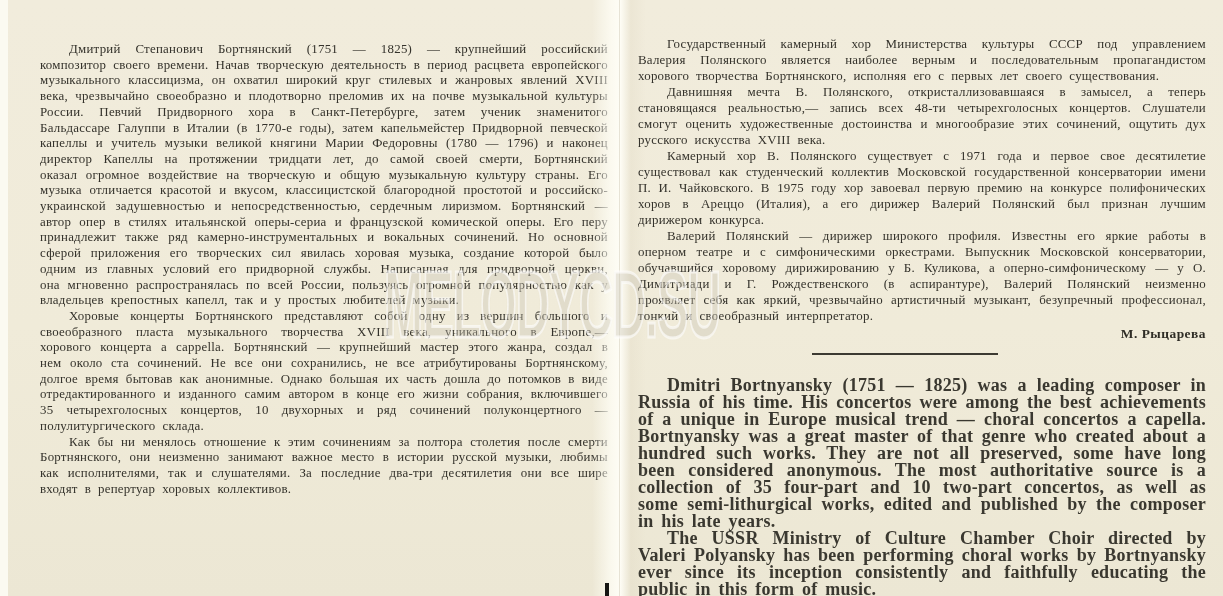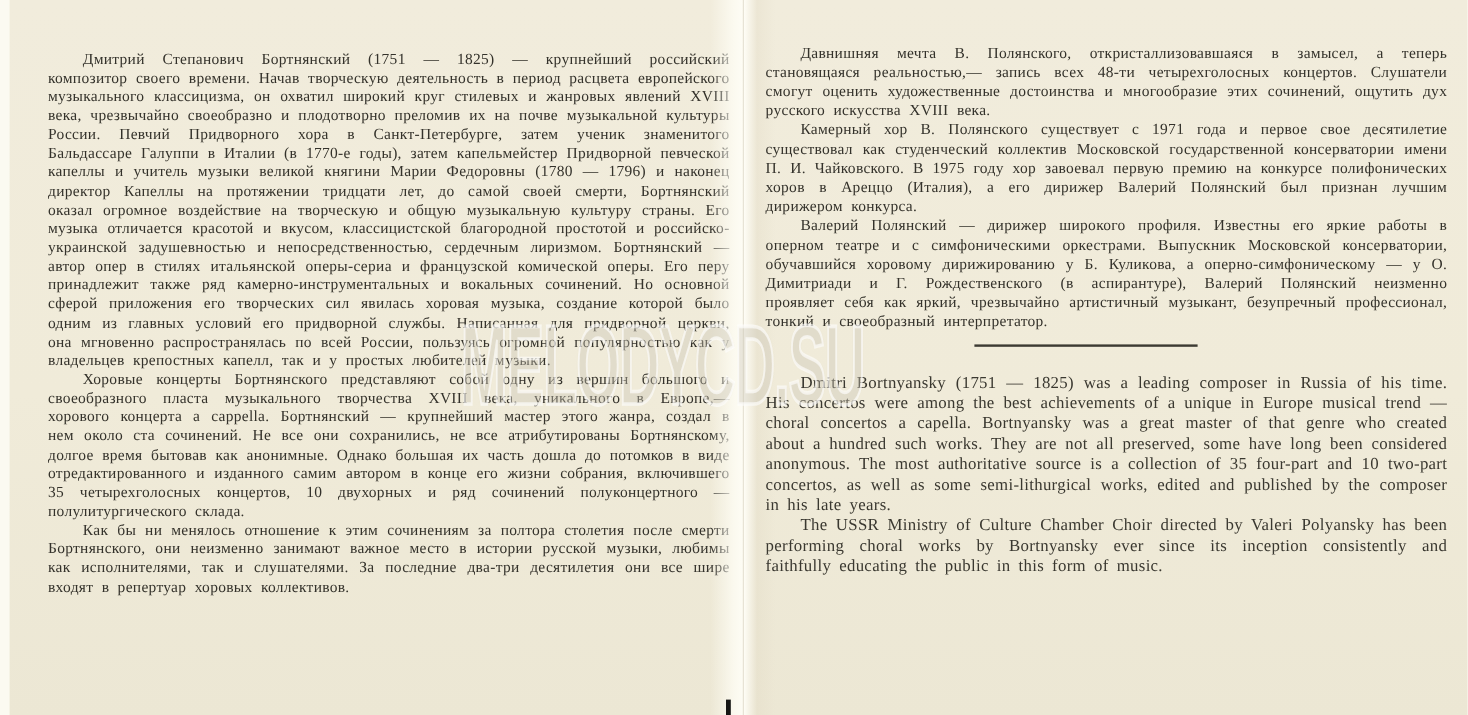--- a/index.html
+++ b/index.html
@@ -58,24 +58,25 @@
     color: #2f2d26;
   }
   .divider {
     width: 186px;
     height: 2px;
     background: #3c3a32;
     margin: 11px 0 0 174px;
   }
   .english { margin-top: 22px; }
   .english p {
-    font-size: 14px;
+    font-size: 18px;
     line-height: 17px;
     word-spacing: 3px;
     color: #3a3830;
+    font-weight: bold;
   }
   .watermark {
     position: absolute;
     left: 384px; top: 258px;
     font-family: "Liberation Sans", sans-serif;
     font-weight: bold;
     font-size: 94px;
     line-height: 1;
     letter-spacing: -2px;
     transform: scaleX(0.5);
@@ -102,23 +103,25 @@
 
   <div class="page page-left">
     <p>Дмитрий Степанович Бортнянский (1751 — 1825) — крупнейший российский композитор своего времени. Начав творческую деятельность в период расцвета европейского музыкального классицизма, он охватил широкий круг стилевых и жанровых явлений XVIII века, чрезвычайно своеобразно и плодотворно преломив их на почве музыкальной культуры России. Певчий Придворного хора в Санкт-Петербурге, затем ученик знаменитого Бальдассаре Галуппи в Италии (в 1770-е годы), затем капельмейстер Придворной певческой капеллы и учитель музыки великой княгини Марии Федоровны (1780 — 1796) и наконец директор Капеллы на протяжении тридцати лет, до самой своей смерти, Бортнянский оказал огромное воздействие на творческую и общую музыкальную культуру страны. Его музыка отличается красотой и вкусом, классицистской благородной простотой и российско-украинской задушевностью и непосредственностью, сердечным лиризмом. Бортнянский — автор опер в стилях итальянской оперы-сериа и французской комической оперы. Его перу принадлежит также ряд камерно-инструментальных и вокальных сочинений. Но основной сферой приложения его творческих сил явилась хоровая музыка, создание которой было одним из главных условий его придворной службы. Написанная для придворной церкви, она мгновенно распространялась по всей России, пользуясь огромной популярностью как у владельцев крепостных капелл, так и у простых любителей музыки.</p>
     <p>Хоровые концерты Бортнянского представляют собой одну из вершин большого и своеобразного пласта музыкального творчества XVIII века, уникального в Европе,— хорового концерта a cappella. Бортнянский — крупнейший мастер этого жанра, создал в нем около ста сочинений. Не все они сохранились, не все атрибутированы Бортнянскому, долгое время бытовав как анонимные. Однако большая их часть дошла до потомков в виде отредактированного и изданного самим автором в конце его жизни собрания, включившего 35 четырехголосных концертов, 10 двухорных и ряд сочинений полуконцертного — полулитургического склада.</p>
     <p>Как бы ни менялось отношение к этим сочинениям за полтора столетия после смерти Бортнянского, они неизменно занимают важное место в истории русской музыки, любимы как исполнителями, так и слушателями. За последние два-три десятилетия они все шире входят в репертуар хоровых коллективов.</p>
   </div>
 
   <div class="fold"></div>
 
   <div class="page page-right">
+    <p class="rus">Государственный камерный хор Министерства культуры СССР под управлением Валерия Полянского является наиболее верным и последовательным пропагандистом хорового творчества Бортнянского, исполняя его с первых лет своего существования.</p>
     <p class="rus">Давнишняя мечта В. Полянского, откристаллизовавшаяся в замысел, а теперь становящаяся реальностью,— запись всех 48-ти четырехголосных концертов. Слушатели смогут оценить художественные достоинства и многообразие этих сочинений, ощутить дух русского искусства XVIII века.</p>
     <p class="rus">Камерный хор В. Полянского существует с 1971 года и первое свое десятилетие существовал как студенческий коллектив Московской государственной консерватории имени П. И. Чайковского. В 1975 году хор завоевал первую премию на конкурсе полифонических хоров в Ареццо (Италия), а его дирижер Валерий Полянский был признан лучшим дирижером конкурса.</p>
     <p class="rus">Валерий Полянский — дирижер широкого профиля. Известны его яркие работы в оперном театре и с симфоническими оркестрами. Выпускник Московской консерватории, обучавшийся хоровому дирижированию у Б. Куликова, а оперно-симфоническому — у О. Димитриади и Г. Рождественского (в аспирантуре), Валерий Полянский неизменно проявляет себя как яркий, чрезвычайно артистичный музыкант, безупречный профессионал, тонкий и своеобразный интерпретатор.</p>
+    <div class="signature">М. Рыцарева</div>
     <div class="divider"></div>
     <div class="english">
       <p>Dmitri Bortnyansky (1751 — 1825) was a leading composer in Russia of his time. His concertos were among the best achievements of a unique in Europe musical trend — choral concertos a capella. Bortnyansky was a great master of that genre who created about a hundred such works. They are not all preserved, some have long been considered anonymous. The most authoritative source is a collection of 35 four-part and 10 two-part concertos, as well as some semi-lithurgical works, edited and published by the composer in his late years.</p>
       <p>The USSR Ministry of Culture Chamber Choir directed by Valeri Polyansky has been performing choral works by Bortnyansky ever since its inception consistently and faithfully educating the public in this form of music.</p>
     </div>
   </div>
 
   <div class="watermark">MELODYCD.SU</div>
 
   <div class="reg-mark"></div>

